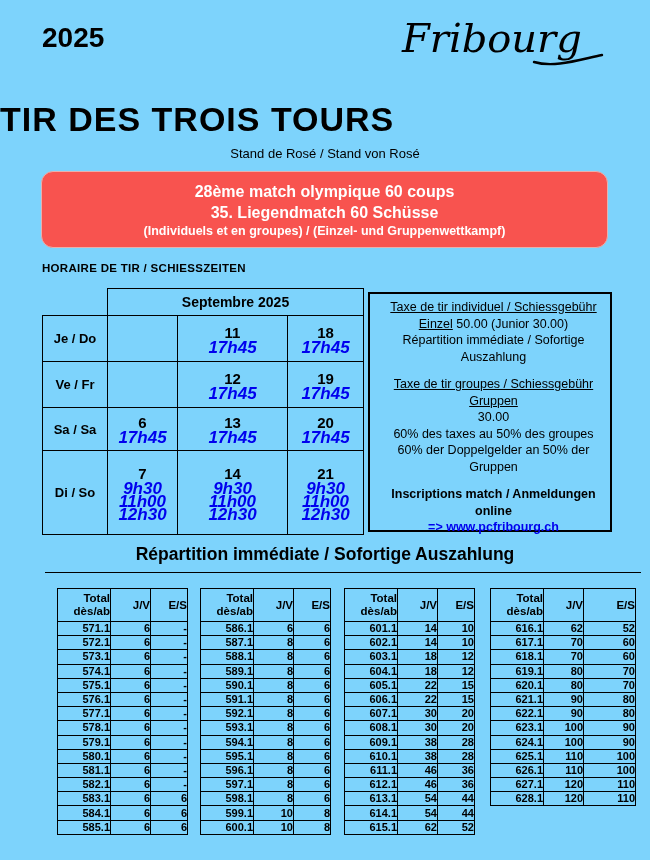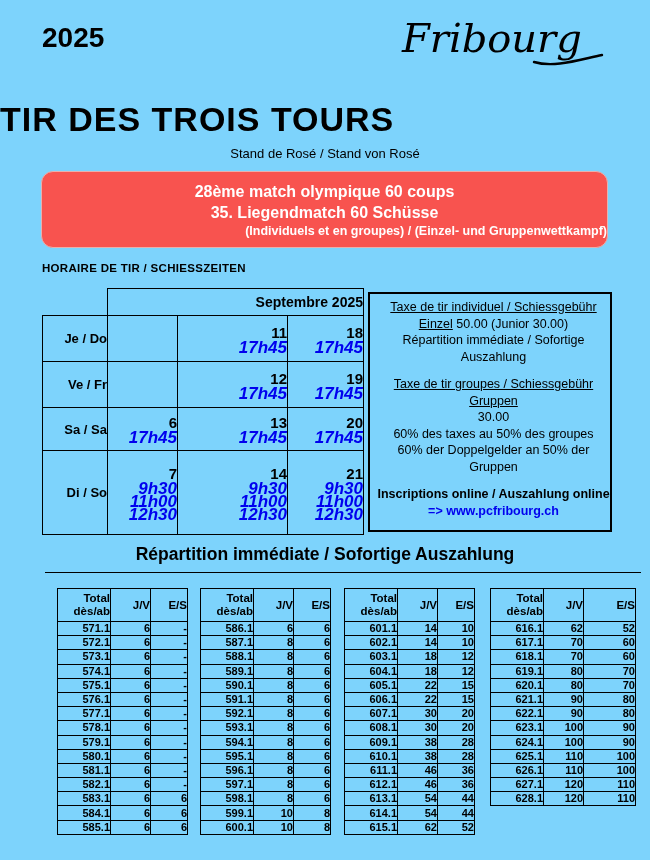--- a/index.html
+++ b/index.html
@@ -13,27 +13,27 @@
   
   .title{position:absolute;left:0;top:100px;width:100%;text-align:left;
          font-size:34px;font-weight:bold;letter-spacing:1px;}
   .subtitle{position:absolute;left:0;top:146px;width:100%;text-align:center;font-size:13px;}
 
   
   .banner{position:absolute;left:41px;top:171px;width:567px;box-sizing:border-box;
           border-radius:12px;background:var(--banner-bg,#f8534f);color:#fff;text-align:center;
           padding:9px 0 8px 0;border:1px solid #e8b0ad;}
   .banner .b1{font-size:16px;font-weight:bold;line-height:21px;}
-  .banner .b2{font-size:12.5px;font-weight:bold;line-height:16px;text-align:right;}
+  .banner .b2{font-size:12.5px;font-weight:bold;line-height:16px;}
 
   
   .horaire{position:absolute;left:42px;top:262px;font-size:11.5px;font-weight:bold;letter-spacing:.3px;}
   table{border-collapse:collapse;}
   .sched{position:absolute;left:42px;top:288px;table-layout:fixed;}
-  .sched td{border:1.5px solid #000;text-align:right;vertical-align:middle;padding:0;}
+  .sched td{border:1.5px solid #000;text-align:center;vertical-align:middle;padding:0;}
   .sched td.corner{border:none;}
   .sched .month{height:26px;font-size:14px;font-weight:bold;}
   .sched .day{font-size:13px;font-weight:bold;}
   .sched .date{font-size:15px;font-weight:bold;line-height:17px;}
   .sched .time{font-size:17px;font-weight:bold;font-style:italic;color:var(--time-color,#0000ee);line-height:13px;}
   .sched tr.r1 td,.sched tr.r2 td{height:45px;}
   .sched tr.r3 td{height:42px;}
   .sched tr.r4 td{height:83px;}
 
   
@@ -160,21 +160,21 @@
 
   <div class="fees">
     <div><span class="u">Taxe de tir individuel / Schiessgebühr Einzel</span> <span>50.00 (Junior 30.00)</span></div>
     <div>Répartition immédiate / Sofortige Auszahlung</div>
     <div class="sp"></div>
     <div><span class="u">Taxe de tir groupes / Schiessgebühr Gruppen</span></div>
     <div>30.00</div>
     <div>60% des taxes au 50% des groupes</div>
     <div>60% der Doppelgelder an 50% der Gruppen</div>
     <div class="sp"></div>
-    <div class="b">Inscriptions online / Auszahlung online</div>
+    <div class="b">Inscriptions match / Anmeldungen online</div>
     <div><span class="link">=&gt; </span><span class="link">www.pcfribourg.ch</span></div>
   </div>
 
   <div class="pay-head">Répartition immédiate / Sofortige Auszahlung</div>
   <div class="pay-rule"></div>
 
   <table class="pt pt1">
     <colgroup>
         <col class="c1">
         <col class="c2">

